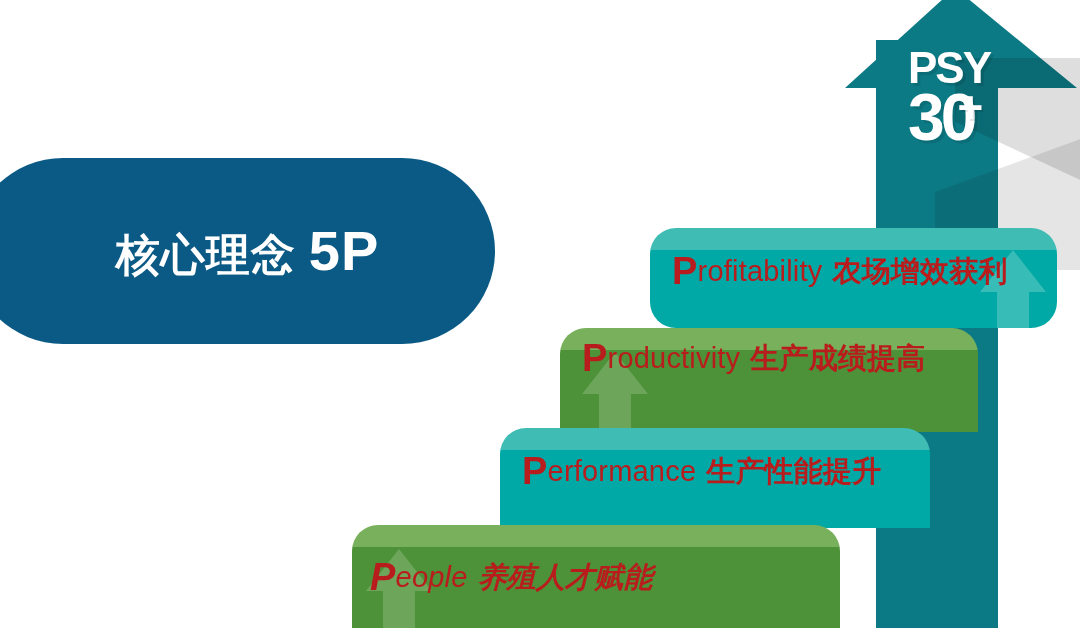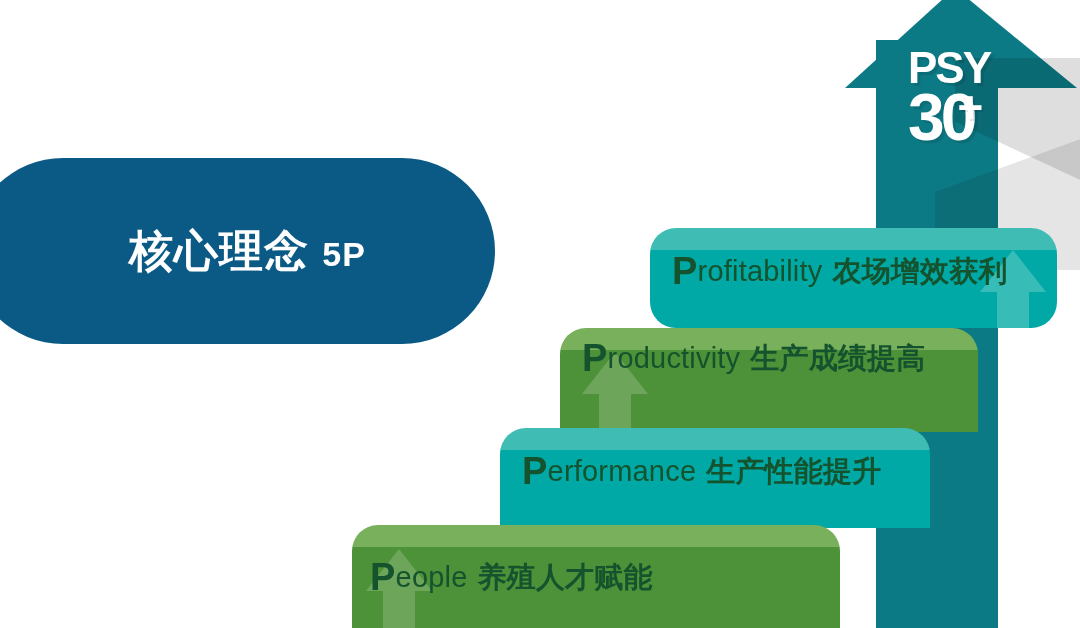--- a/index.html
+++ b/index.html
@@ -32,27 +32,27 @@
            text-shadow:3px 3px 0 rgba(0,0,0,0.10);}
   .logo-plus{font-size:44px;font-weight:bold;margin-left:-16px;margin-top:2px;
              text-shadow:2px 2px 0 rgba(0,0,0,0.10);}
 
   
   .title-pill{position:absolute;left:-30px;top:158px;width:525px;height:186px;
               background:#0A5A85;border-radius:93px;
               display:flex;align-items:center;justify-content:center;}
   .title-pill .t{color:#ffffff;font-size:44px;font-weight:bold;
                  letter-spacing:1px;padding-left:30px;}
-  .title-pill .t .num{font-size:34px;}
+  .title-pill .t .num{font-size:56px;}
 
   
   .step{position:absolute;border-radius:26px 26px 0 0;overflow:hidden;}
   .step .cap{position:absolute;left:0;right:0;top:0;height:22px;}
   .step .body{position:absolute;left:0;right:0;top:22px;bottom:0;}
-  .step .label{position:absolute;color:#14532d;white-space:nowrap;
+  .step .label{position:absolute;color:#b91c1c;white-space:nowrap;
                font-size:29px;line-height:1;letter-spacing:0.2px;}
   .step .label .cap-p{font-size:38px;font-weight:bold;vertical-align:-3px;}
   .step .label .cn{margin-left:10px;font-weight:bold;}
 
   
   #step-profitability{left:650px;top:228px;width:407px;height:100px;border-radius:26px;}
   #step-productivity{left:560px;top:328px;width:418px;height:104px;}
   #step-performance{left:500px;top:428px;width:414px;height:100px;padding-left:16px;}
   #step-people{left:352px;top:525px;width:488px;height:103px;}
 
@@ -111,21 +111,21 @@
     </div>
   </div>
 
   <div class="step" id="step-people">
     <div class="cap" style="background:#79B05B"></div>
     <div class="body" style="background:#4D9238">
       <svg class="wmsvg" style="left:12px;top:-2px;" width="70" height="110" viewBox="0 0 70 110">
         <path d="M35 4 L68 46 L51 46 L51 110 L19 110 L19 46 L2 46 Z" fill="#ffffff" fill-opacity="0.18"></path>
       </svg>
     </div>
-    <div class="label" style="left:18px;top:33px;">
+    <div class="label" style="left:18px;top:33px;font-style:italic;">
       <span class="cap-p">P</span><span>eople</span><span class="cn">养殖人才赋能</span>
     </div>
   </div>
 
   <div class="title-pill">
     <div class="t">
       <span>核心理念</span>
       <span class="num">5P</span>
     </div>
   </div>

